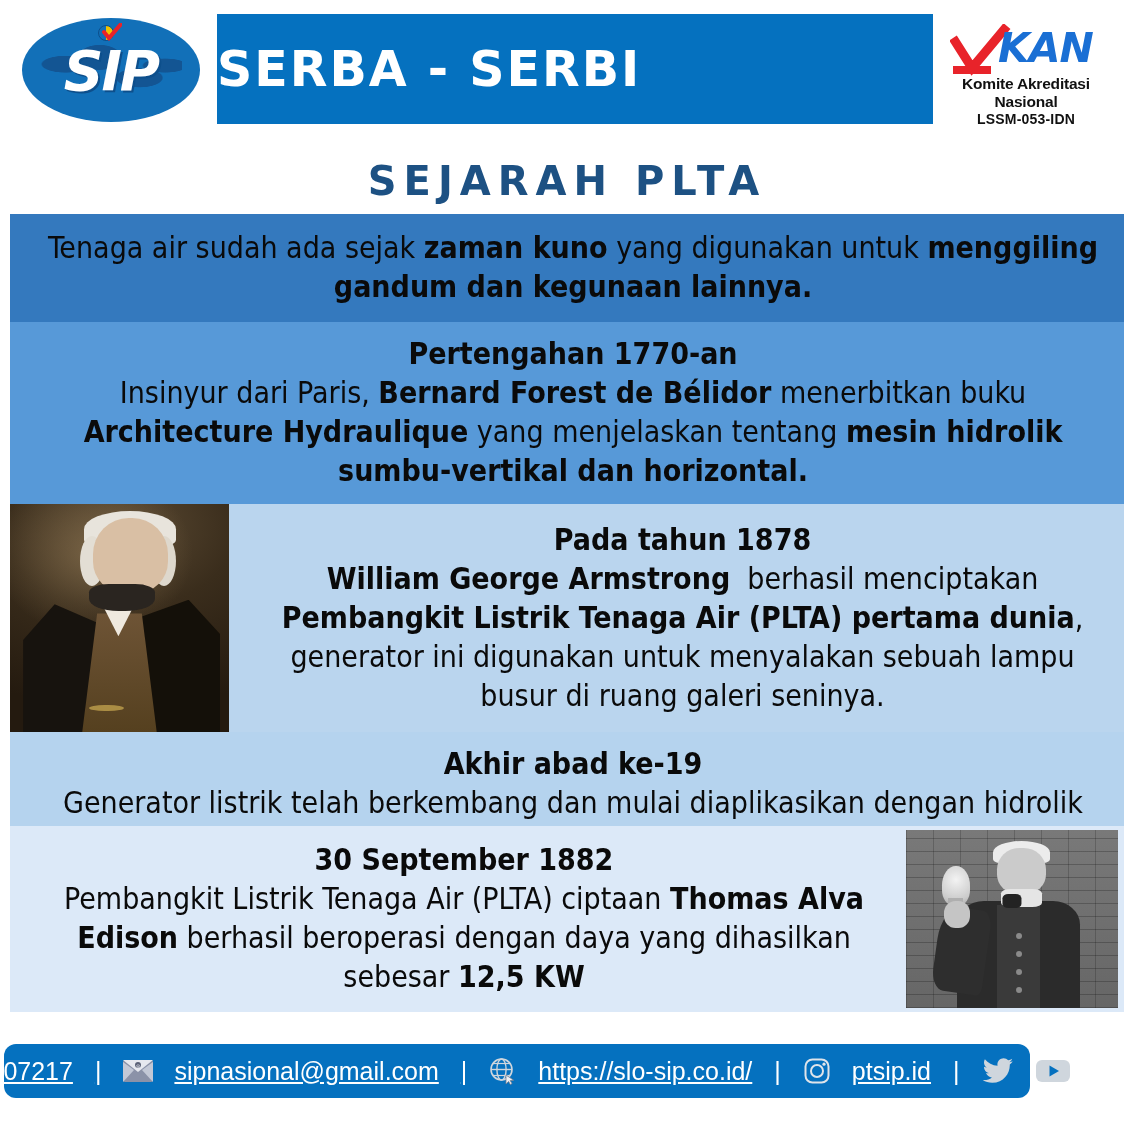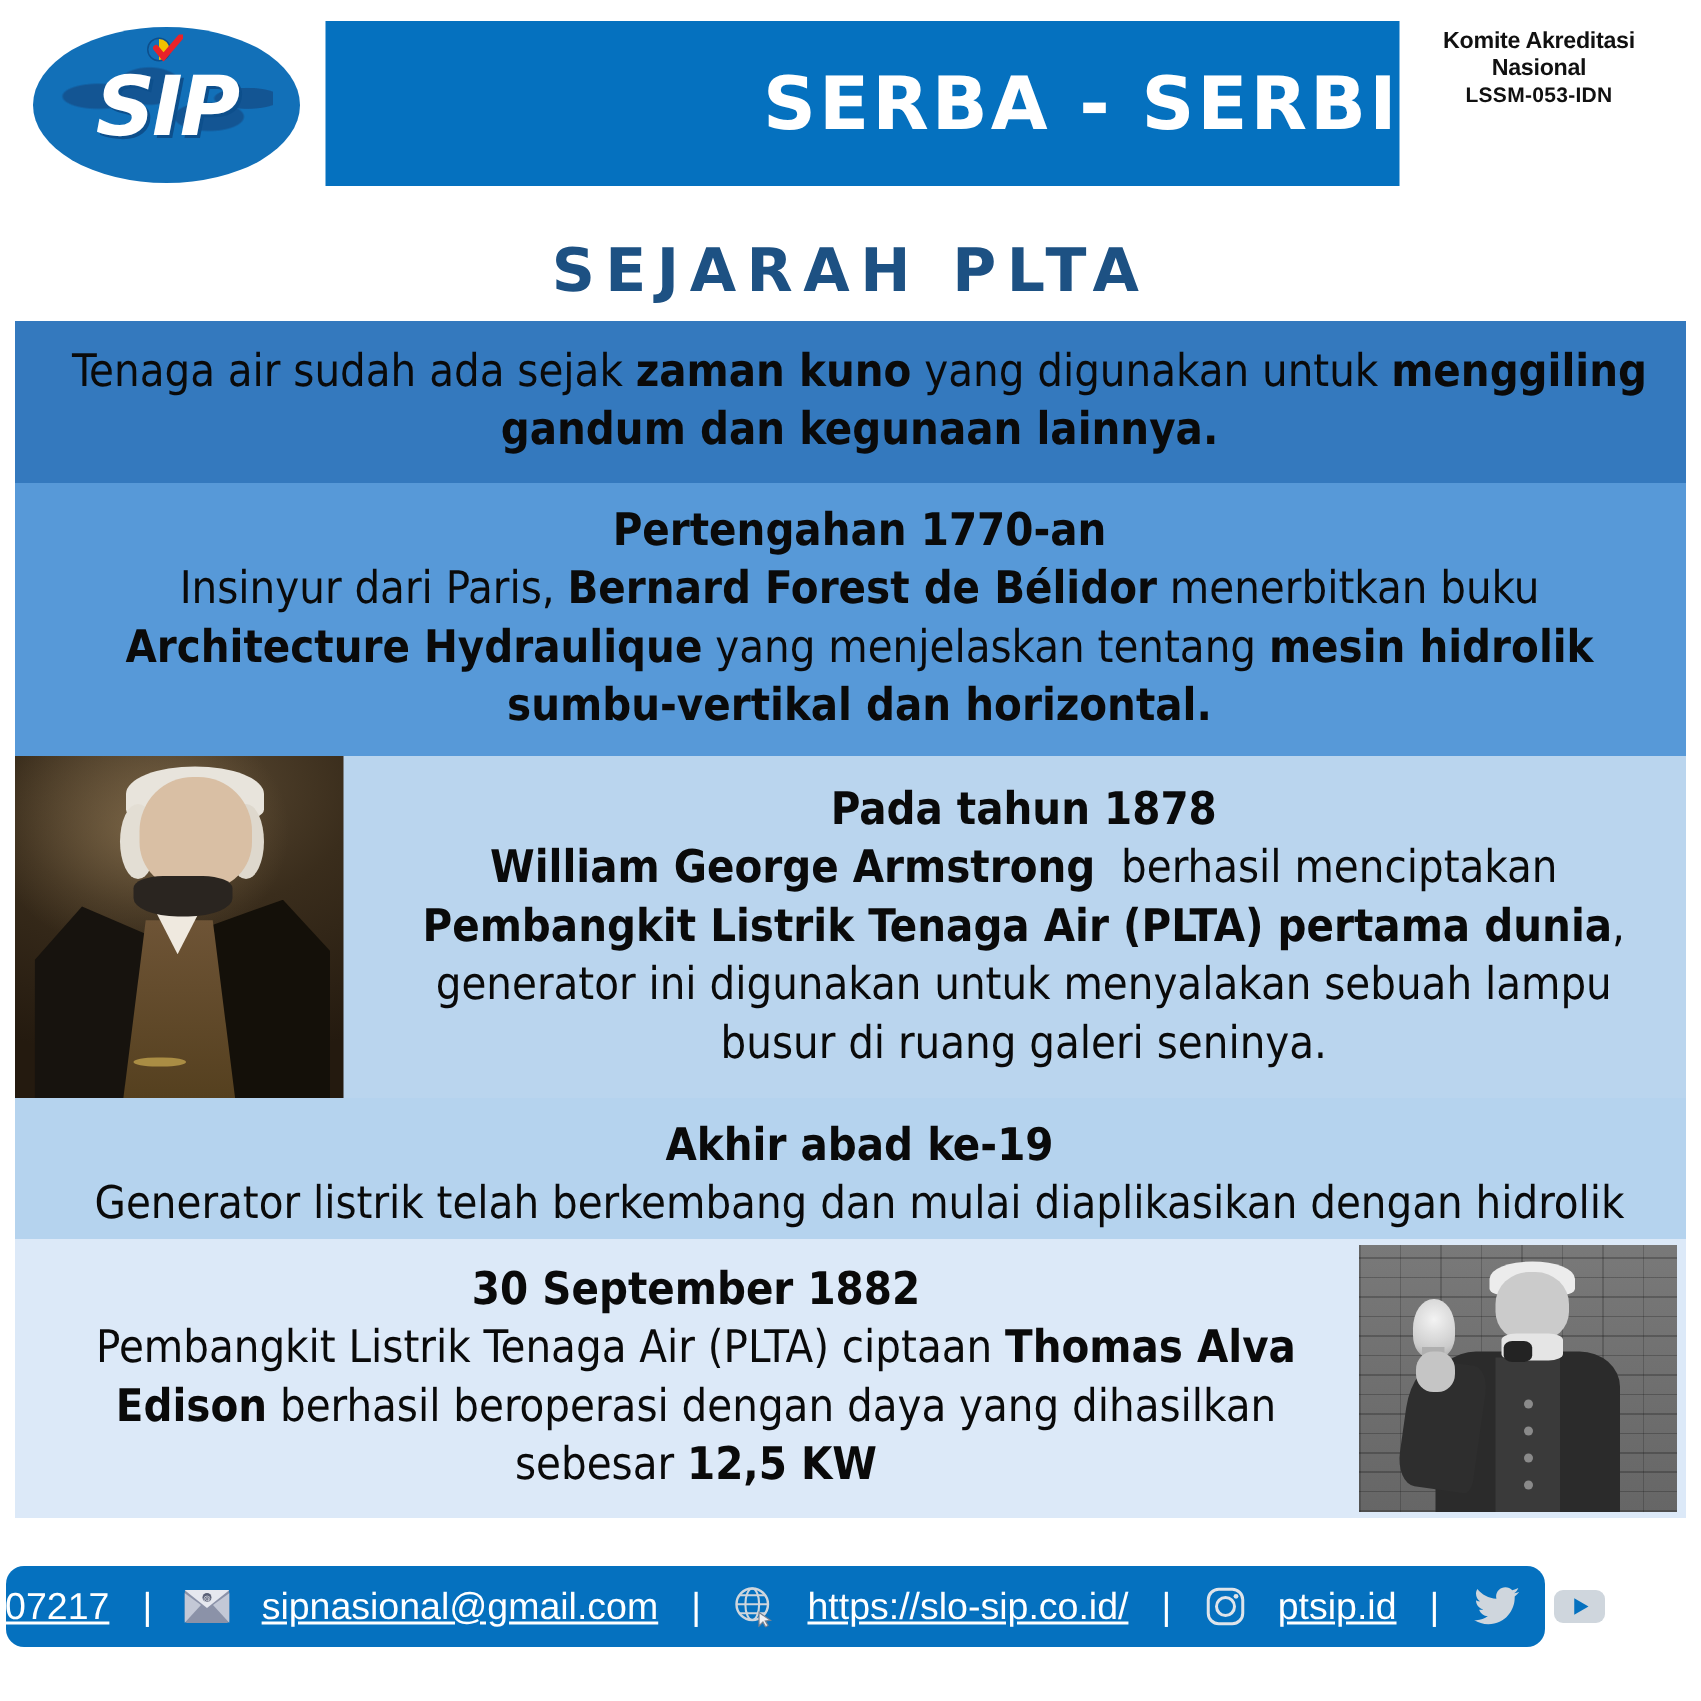--- a/index.html
+++ b/index.html
@@ -84,21 +84,21 @@
 
   .title-banner {
     position: absolute;
     left: 217px;
     top: 14px;
     width: 716px;
     height: 110px;
     background: #0571bf;
     display: flex;
     align-items: center;
-    justify-content: flex-end;
+    justify-content: flex-start;
   }
   .title-banner span {
     font-family: "DejaVu Sans", sans-serif;
     font-weight: 700;
     font-size: 49px;
     letter-spacing: 2px;
     color: #ffffff;
   }
 
   .kan-logo {
@@ -410,20 +410,27 @@
         </svg>
       </div>
     </div>
   </div>
 
   <div class="title-banner">
     <span>SERBA - SERBI</span>
   </div>
 
   <div class="kan-logo">
+    <div class="kan-mark">
+      <svg class="kan-check" viewBox="0 0 62 52">
+        <path d="M3 14 L22 44 L57 2" stroke="#e8232a" stroke-width="9" fill="none" stroke-linecap="butt" stroke-linejoin="miter"></path>
+        <rect x="3" y="42" width="38" height="8" fill="#e8232a"></rect>
+      </svg>
+      <div class="kan-word">KAN</div>
+    </div>
     <div class="kan-sub1">Komite Akreditasi Nasional</div>
     <div class="kan-sub2">LSSM-053-IDN</div>
   </div>
 </div>
 
 <div class="subtitle">SEJARAH PLTA</div>
 
 <div class="content">
 
   <div class="block b1">

